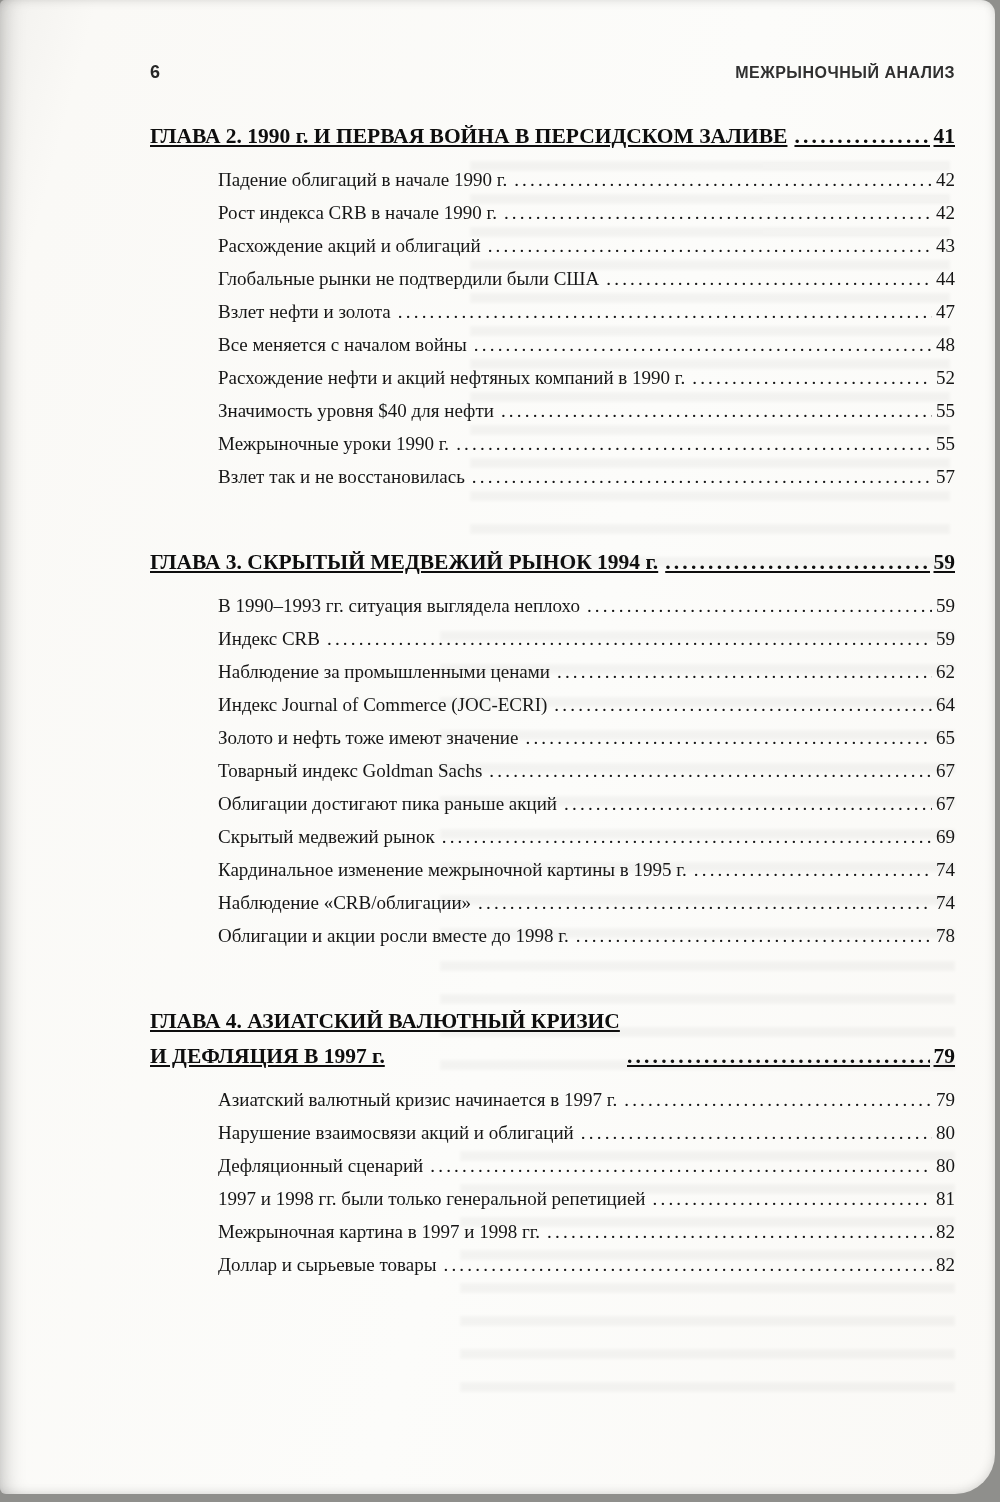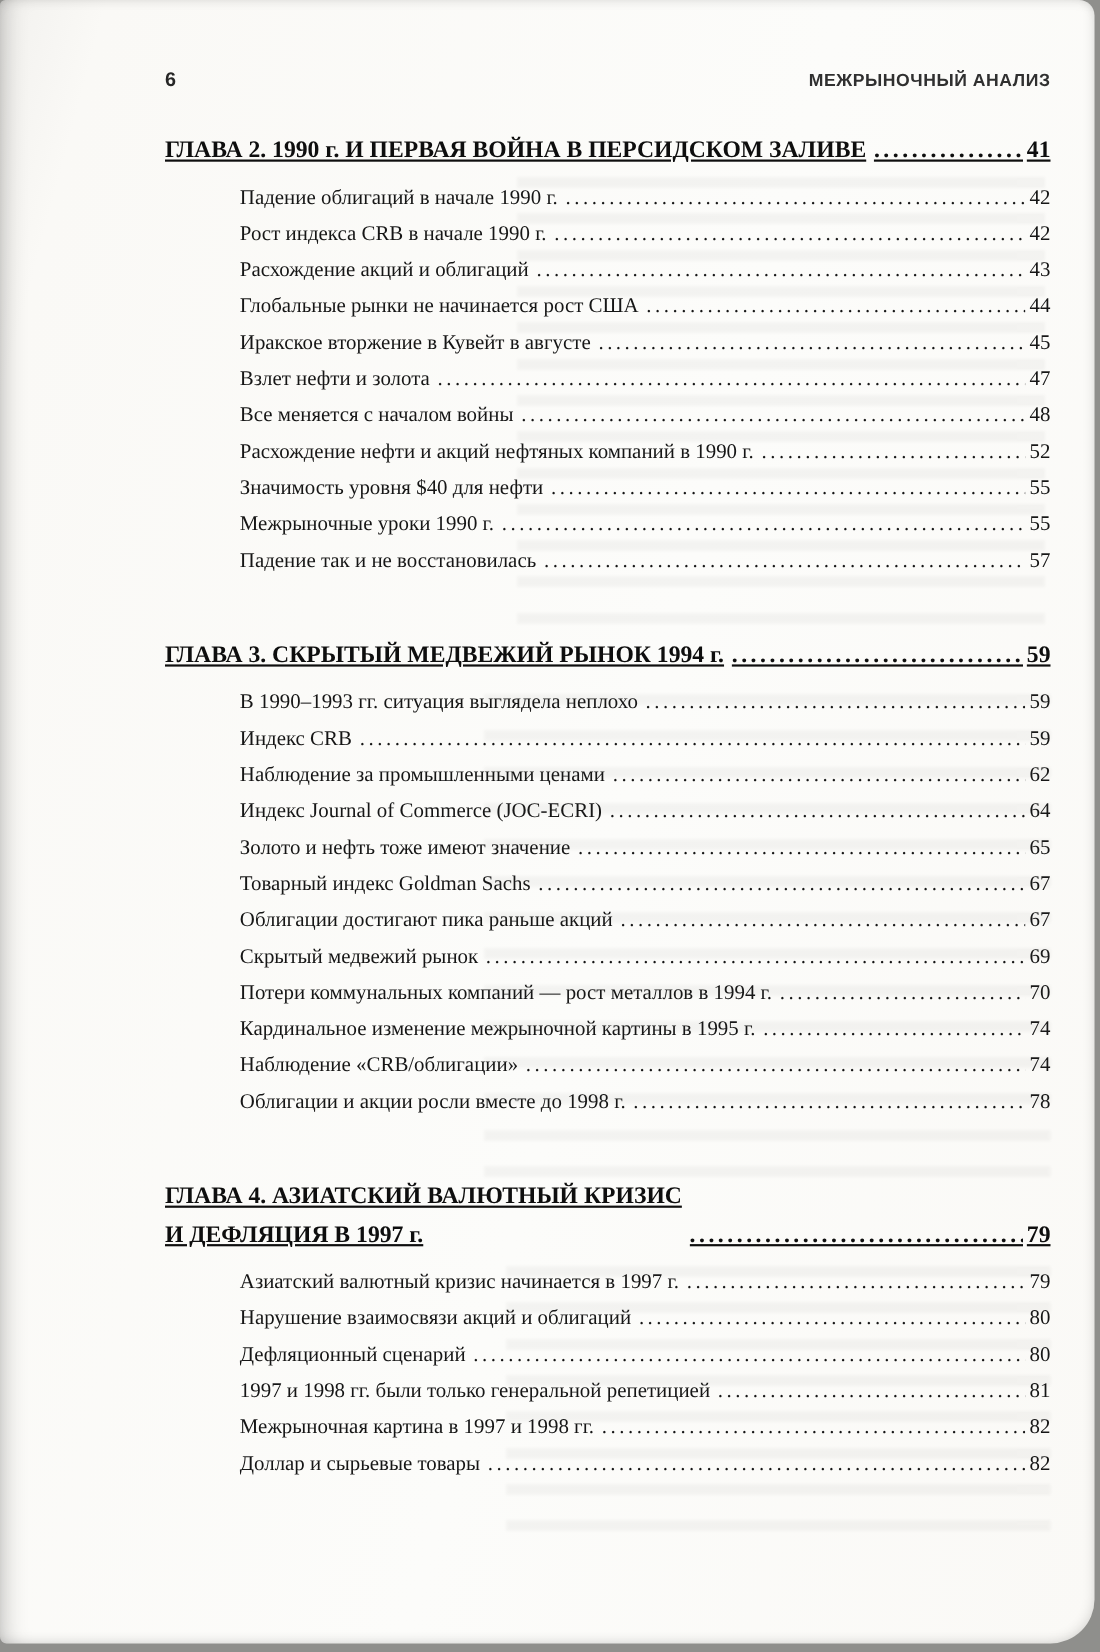--- a/index.html
+++ b/index.html
@@ -124,30 +124,25 @@
       <span class="pg">42</span>
     </div>
 
     <div class="entry-row">
       <span class="e-title">Расхождение акций и облигаций</span>
       <span class="leader"></span>
       <span class="pg">43</span>
     </div>
 
     <div class="entry-row">
-      <span class="e-title">Глобальные рынки не начинается рост США</span>
+      <span class="e-title">Глобальные рынки не подтвердили были США</span>
       <span class="leader"></span>
       <span class="pg">44</span>
     </div>
 
-    <div class="entry-row">
-      <span class="e-title">Иракское вторжение в Кувейт в августе</span>
-      <span class="leader"></span>
-      <span class="pg">45</span>
-    </div>
 
     <div class="entry-row">
       <span class="e-title">Взлет нефти и золота</span>
       <span class="leader"></span>
       <span class="pg">47</span>
     </div>
 
     <div class="entry-row">
       <span class="e-title">Все меняется с началом войны</span>
       <span class="leader"></span>
@@ -167,21 +162,21 @@
     </div>
 
     <div class="entry-row">
       <span class="e-title">Межрыночные уроки 1990 г.</span>
       <span class="leader"></span>
       <span class="pg">55</span>
     </div>
 
 
     <div class="entry-row">
-      <span class="e-title">Падение так и не восстановилась</span>
+      <span class="e-title">Взлет так и не восстановилась</span>
       <span class="leader"></span>
       <span class="pg">57</span>
     </div>
   </div>
     </section>
 
     <section class="section">
       <div class="heading-row">
         <span class="h-title">ГЛАВА 3. СКРЫТЫЙ МЕДВЕЖИЙ РЫНОК 1994 г.</span>
         <span class="leader"></span>
@@ -230,25 +225,20 @@
       <span class="leader"></span>
       <span class="pg">67</span>
     </div>
 
     <div class="entry-row">
       <span class="e-title">Скрытый медвежий рынок</span>
       <span class="leader"></span>
       <span class="pg">69</span>
     </div>
 
-    <div class="entry-row">
-      <span class="e-title">Потери коммунальных компаний — рост металлов в 1994 г.</span>
-      <span class="leader"></span>
-      <span class="pg">70</span>
-    </div>
 
     <div class="entry-row">
       <span class="e-title">Кардинальное изменение межрыночной картины в 1995 г.</span>
       <span class="leader"></span>
       <span class="pg">74</span>
     </div>
 
     <div class="entry-row">
       <span class="e-title">Наблюдение «CRB/облигации»</span>
       <span class="leader"></span>

